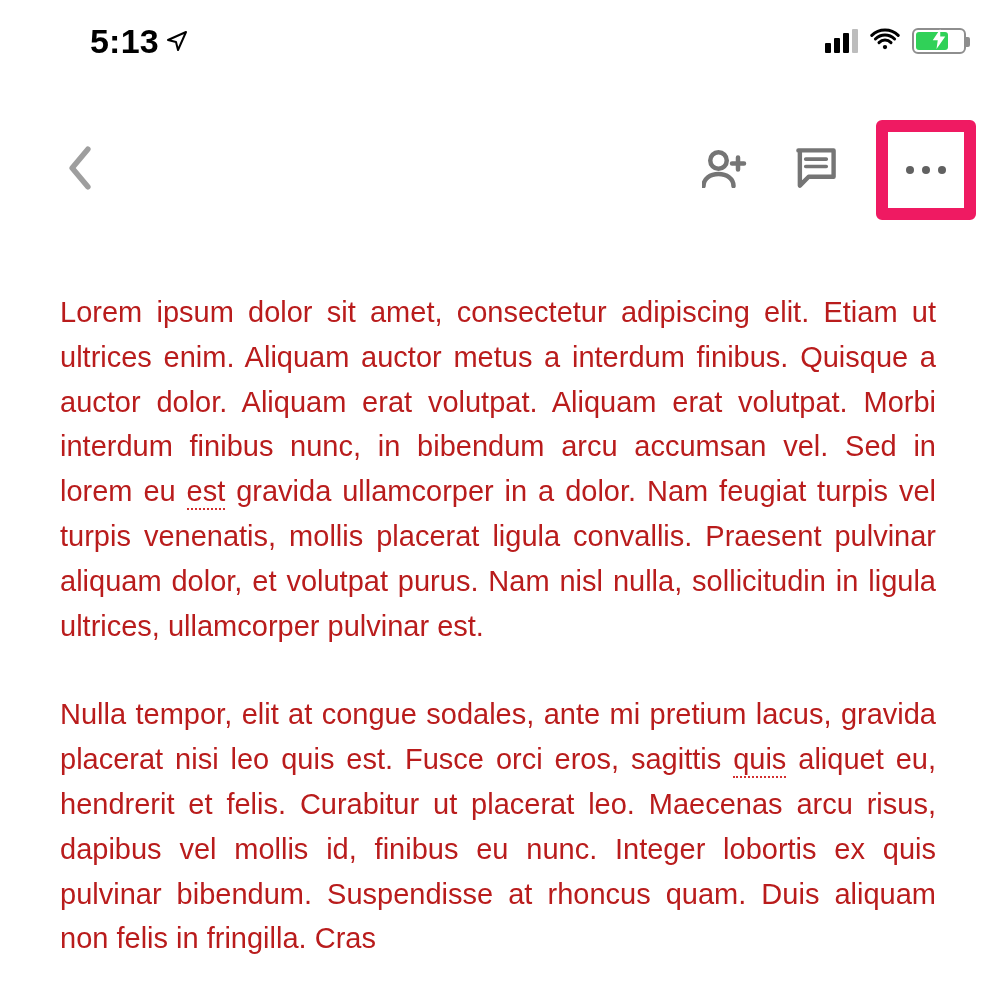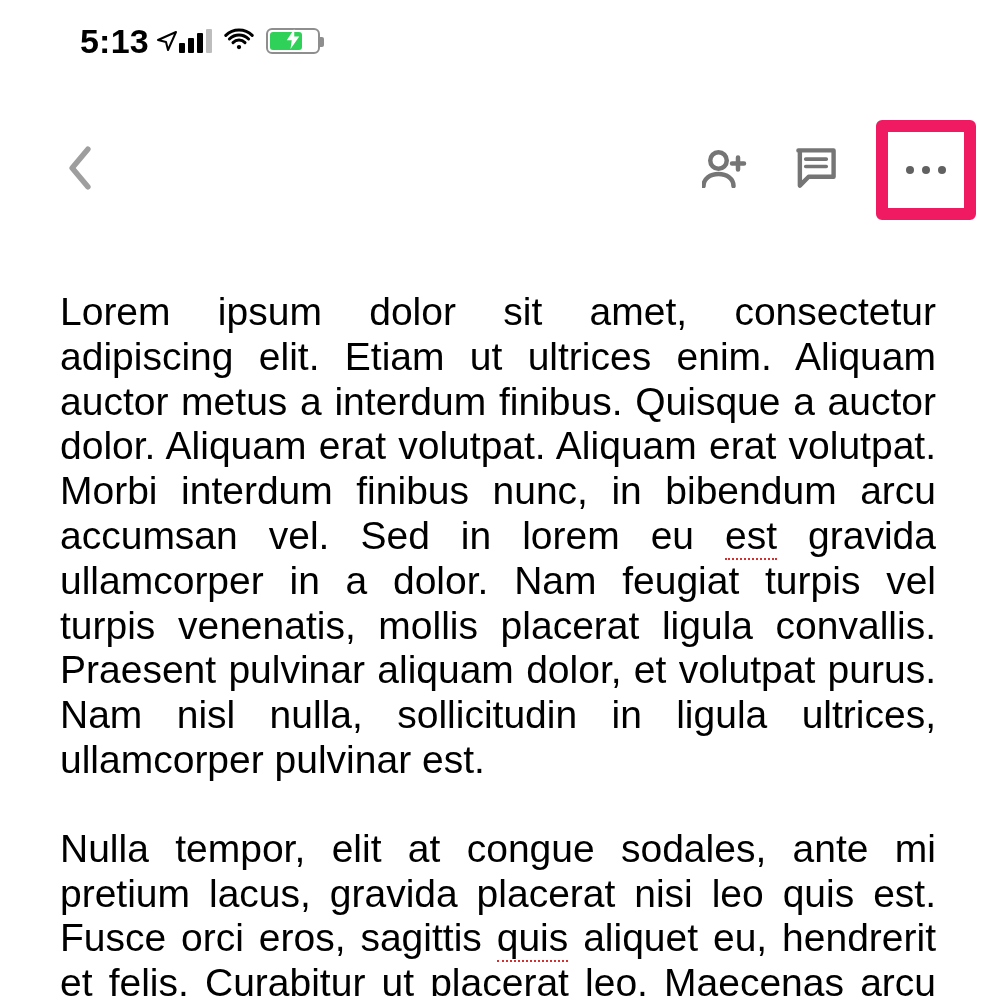--- a/index.html
+++ b/index.html
@@ -8,24 +8,25 @@
     height: 996px;
     background: #ffffff;
     font-family: -apple-system, BlinkMacSystemFont, "Helvetica Neue", Arial, sans-serif;
     overflow: hidden;
     position: relative;
   }
 
   
   .status-bar {
     position: absolute;
-    top: 0; left: 0; right: 0;
+    top: 0; left: 10px; right: 0;
     height: 70px;
     display: flex;
     align-items: center;
+    justify-content: space-between;
     padding: 12px 30px 0 80px;
   }
   .time-wrap {
     display: flex;
     align-items: center;
     gap: 6px;
     font-weight: 700;
     font-size: 34px;
     letter-spacing: 0.2px;
   }
@@ -125,23 +126,23 @@
   }
 
   
   .doc {
     position:absolute;
     top: 290px;
     left: 60px;
     right: 60px;
     bottom: 0;
     overflow:hidden;
-    font-size: 39px;
+    font-size: 29px;
     line-height: 44.8px;
-    color:#000000;
+    color:#b91c1c;
   }
   .doc p {
     text-align: justify;
     margin-bottom: 44px;
   }
   .spellerr {
     border-bottom: 2px dotted #d32f2f;
     padding-bottom: 1px;
   }
 </style>

